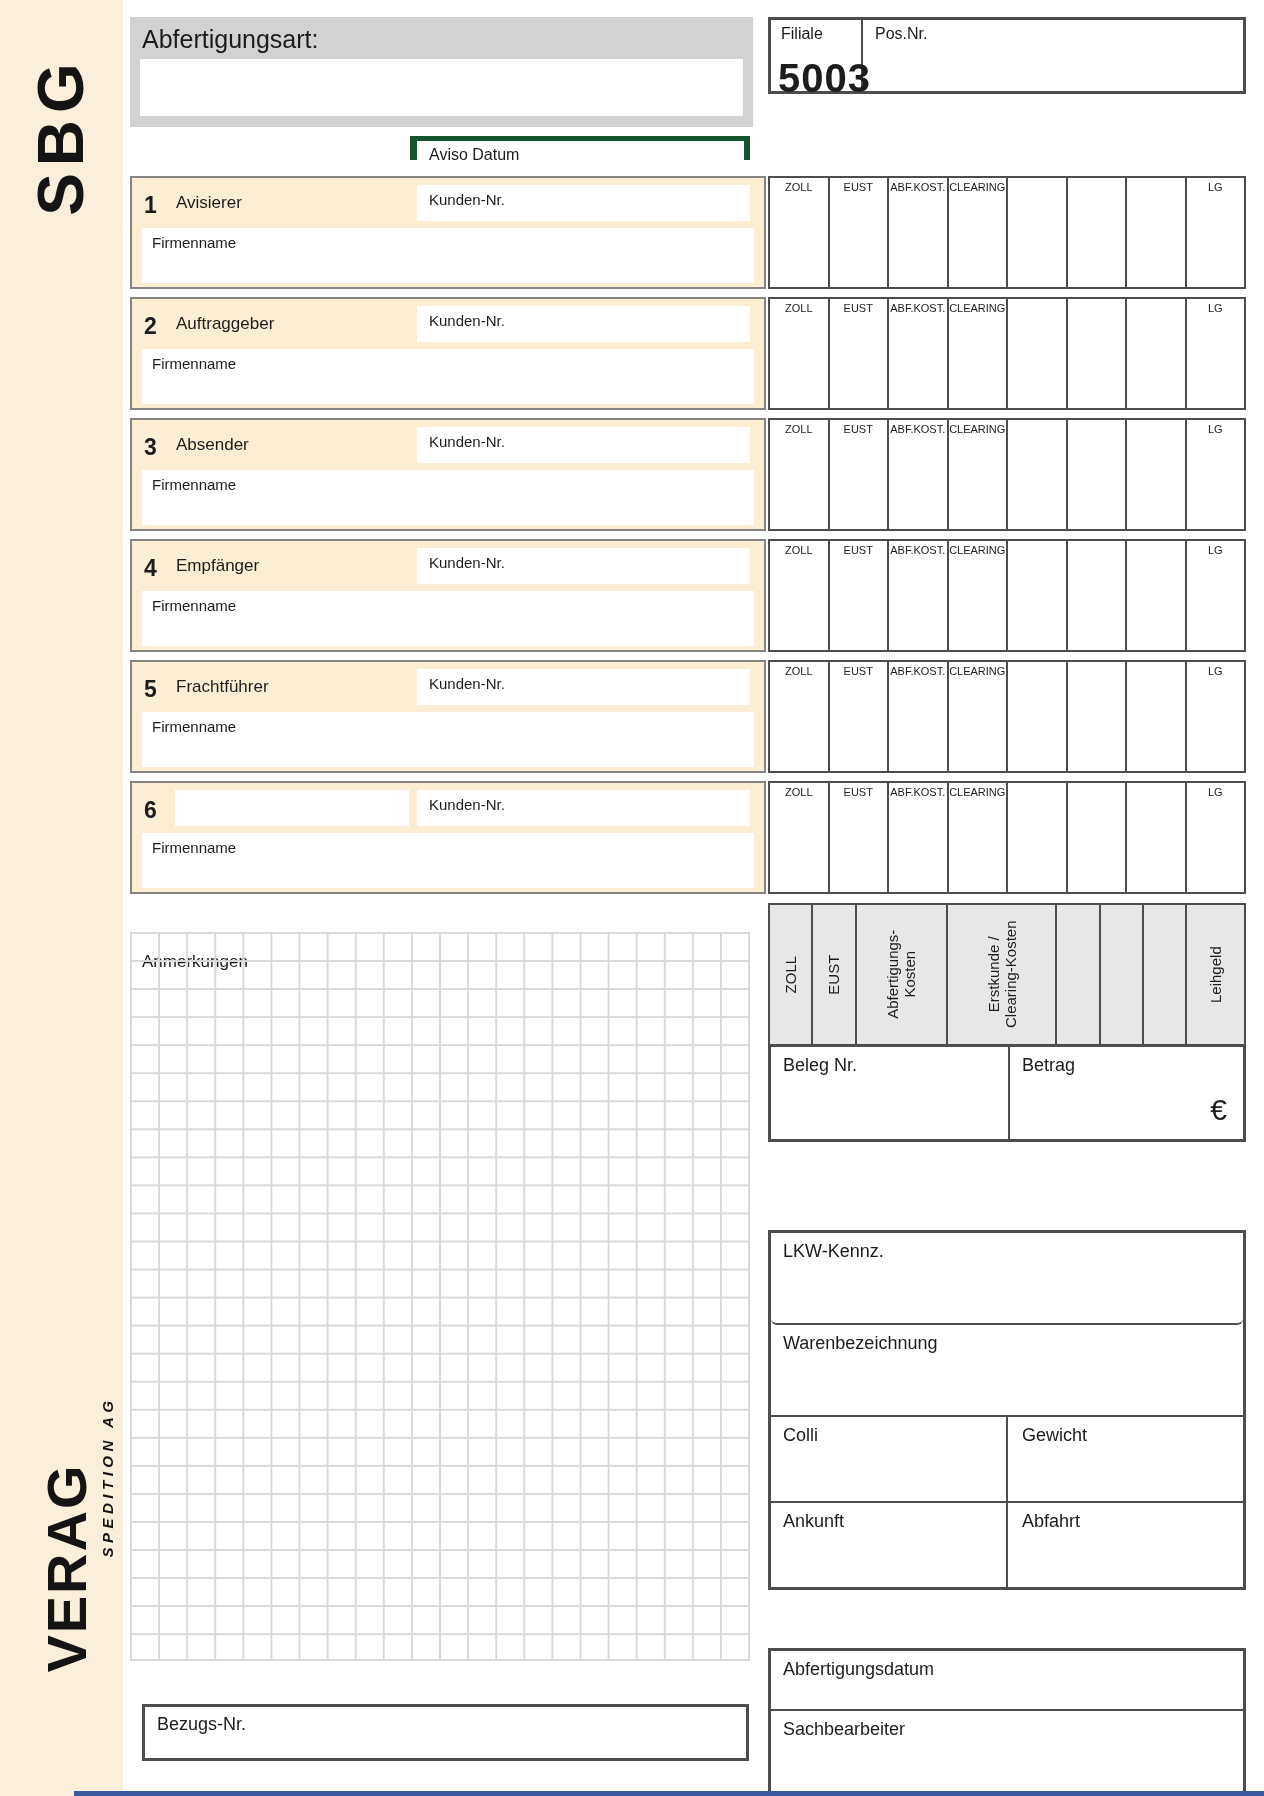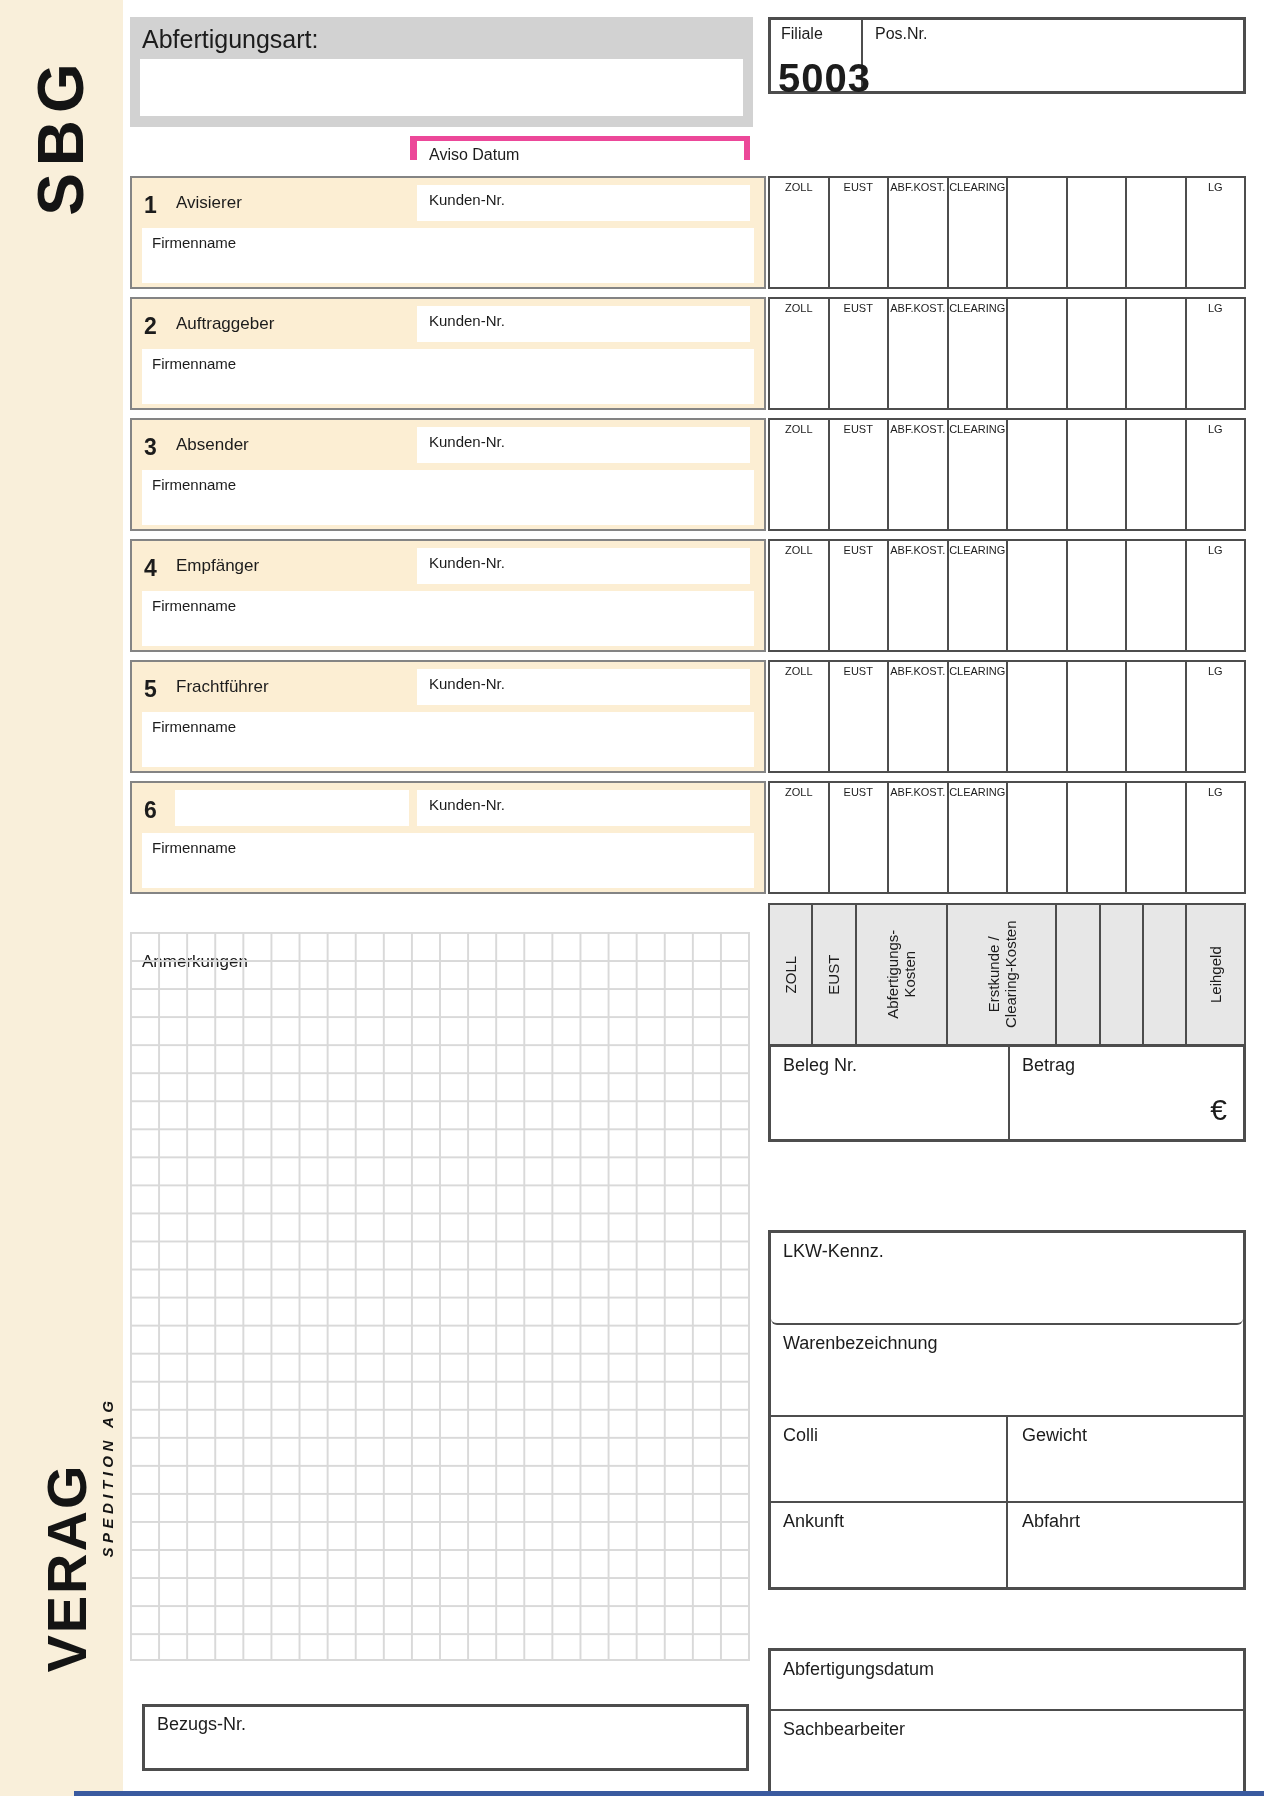--- a/index.html
+++ b/index.html
@@ -22,21 +22,21 @@
   .abf-input { position:absolute; left:10px; top:42px; width:603px; height:57px; background:#fff; }
 
   
   .filiale-box { position:absolute; left:768px; top:17px; width:478px; height:77px; background:#fff; border:3px solid #4d4d4d; }
   .filiale-divider { position:absolute; left:90px; top:0; width:2px; height:100%; background:#4d4d4d; }
   .filiale-label { position:absolute; left:10px; top:5px; font-size:16px; }
   .filiale-value { position:absolute; left:7px; top:36px; font-size:40px; font-weight:bold; letter-spacing:1px; }
   .posnr-label { position:absolute; left:104px; top:5px; font-size:16px; }
 
   
-  .aviso-block { position:absolute; left:410px; top:136px; width:340px; height:24px; background:#ec4899;padding-left:39px; }
+  .aviso-block { position:absolute; left:410px; top:136px; width:340px; height:24px; background:#14532d;padding-left:39px; }
   .aviso-input { position:absolute; left:7px; top:5px; width:327px; height:31px; background:#fff; }
   .aviso-label { position:absolute; left:12px; top:5px; font-size:16px; }
 
   
   .section { position:absolute; left:130px; width:636px; height:113px; background:#fceed3; border:2px solid #848484; }
   .sec-number { position:absolute; left:12px; top:14px; font-size:23px; font-weight:bold; }
   .sec-title { position:absolute; left:44px; top:15px; font-size:17px; }
   .sec-title-box { position:absolute; left:43px; top:7px; width:234px; height:36px; background:#fff; }
   .kunden-box { position:absolute; left:285px; top:7px; width:333px; height:36px; background:#fff; }
   .kunden-label { position:absolute; left:12px; top:6px; font-size:15px; }
@@ -80,21 +80,21 @@
   
   .anm-label { position:absolute; left:142px; top:906px; font-size:17px;margin-top:46px; }
   .anm-grid { position:absolute; left:130px; top:932px; width:620px; height:729px;
     background-image:
       linear-gradient(to right, #d9d9d9 2px, transparent 2px),
       linear-gradient(to bottom, #d9d9d9 2px, transparent 2px);
     background-size:28.1px 28.05px;
     border-right:2px solid #d9d9d9; border-bottom:2px solid #d9d9d9; }
 
   
-  .bezug-box { position:absolute; left:142px; top:1704px; width:607px; height:67px; border:3px solid #4d4d4d; background:#fff; }
+  .bezug-box { position:absolute; left:142px; top:1704px; width:607px; height:57px; border:3px solid #4d4d4d; background:#fff; }
   .bezug-label { position:absolute; left:12px; top:7px; font-size:18px; }
 
   .bottom-bar { position:absolute; left:74px; top:1791px; width:1190px; height:5px; background:#3a5a9f; }
 </style>
 </head>
 <body>
 
 <div class="canvas">
 
   <div class="sidebar">

